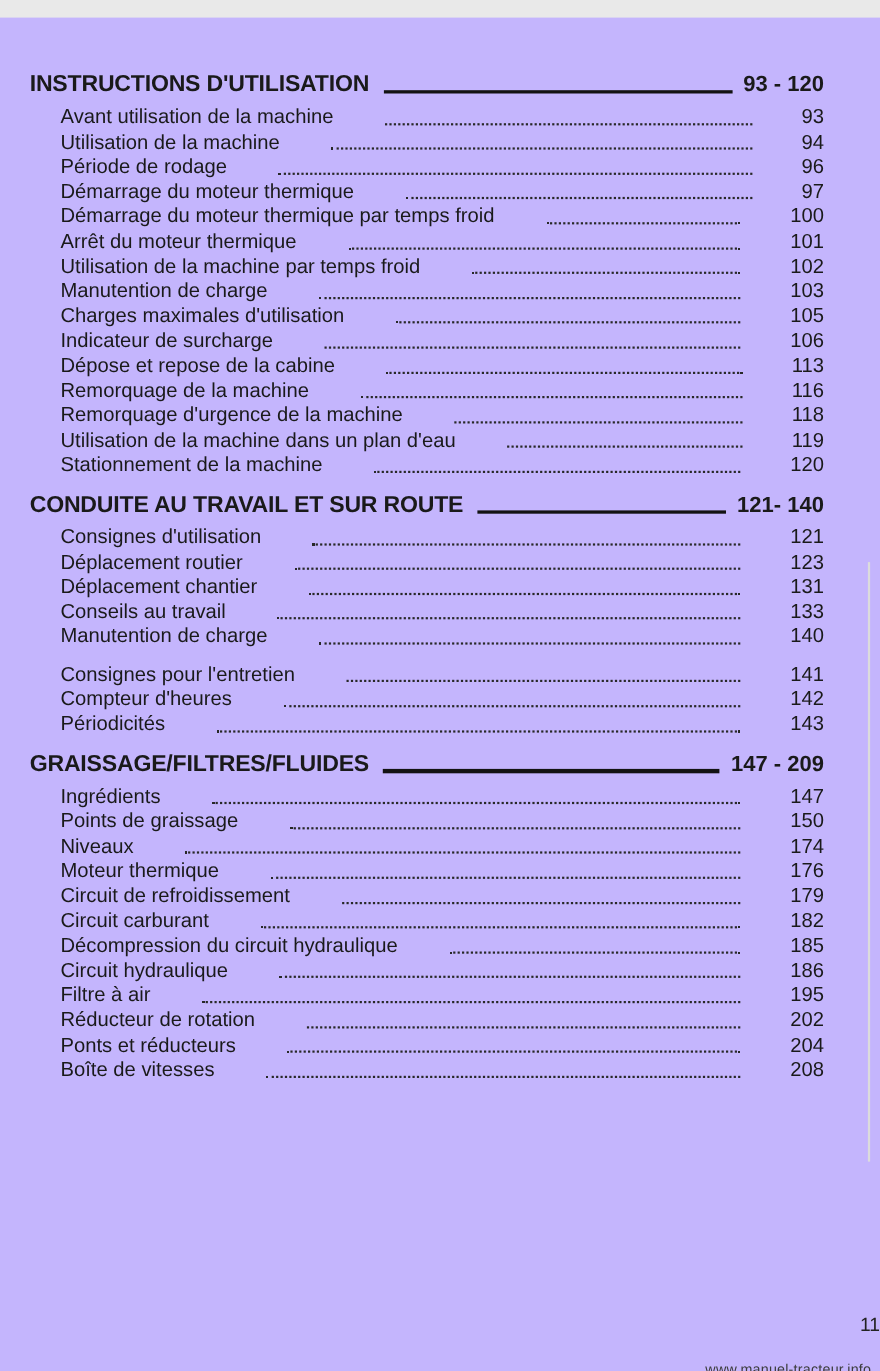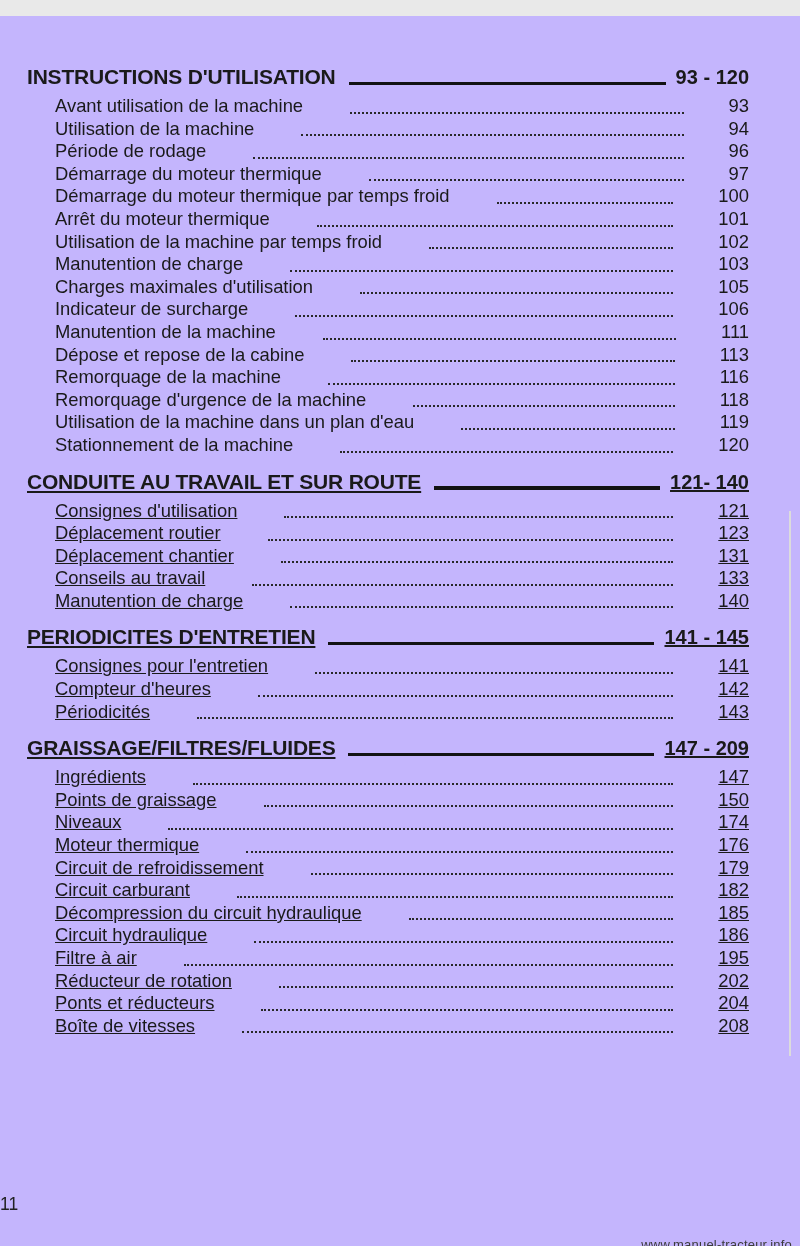--- a/index.html
+++ b/index.html
@@ -18,21 +18,21 @@
     font-family: "Liberation Sans", sans-serif;
     color: #1a1a1a;
     box-sizing: border-box;
   }
   .toc {
     position: absolute;
     top: 48px;
     left: 27px;
     width: 722px;
   }
-  .toc-section + .toc-section { margin-top: 12px; text-decoration: underline; }
+  .toc-section + .toc-section { margin-top: 12px; }
   .sec-head {
     display: flex;
     align-items: baseline;
     line-height: 25px;
     margin-bottom: 5px;
   }
   .sec-title {
     font-weight: bold;
     font-size: 21px;
     letter-spacing: -0.2px;
@@ -65,21 +65,21 @@
     align-self: flex-end;
     margin: 0 1px 4px 3px;
     min-width: 20px;
   }
   .item-page { white-space: nowrap; }
   .page-num {
     position: absolute;
     top: 1178px;
     left: 0;
     width: 100%;
-    text-align: left;
+    text-align: right;
     font-size: 17.5px;
     color: #222;
   }
   .watermark {
     position: absolute;
     top: 1221px;
     right: 8px;
     font-size: 13px;
     color: #3c3c3c;
     letter-spacing: 0.2px;
@@ -159,25 +159,20 @@
     <span class="item-page">105</span>
   </div>
 
   <div class="toc-item">
     <span class="item-title">Indicateur de surcharge</span>
     <span class="item-dots"></span>
     <span class="item-page">106</span>
   </div>
 
 
-  <div class="toc-item">
-    <span class="item-title">Manutention de la machine</span>
-    <span class="item-dots"></span>
-    <span class="item-page">111</span>
-  </div>
 
   <div class="toc-item">
     <span class="item-title">Dépose et repose de la cabine</span>
     <span class="item-dots"></span>
     <span class="item-page">113</span>
   </div>
 
   <div class="toc-item">
     <span class="item-title">Remorquage de la machine</span>
     <span class="item-dots"></span>
@@ -237,25 +232,20 @@
 
   <div class="toc-item">
     <span class="item-title">Manutention de charge</span>
     <span class="item-dots"></span>
     <span class="item-page">140</span>
   </div>
 </div>
   </section>
 
   <section class="toc-section">
-    <div class="sec-head">
-      <span class="sec-title">PERIODICITES D'ENTRETIEN</span>
-      <span class="sec-rule"></span>
-      <span class="sec-range">141 - 145</span>
-    </div>
     <div class="sec-items">
   <div class="toc-item">
     <span class="item-title">Consignes pour l'entretien</span>
     <span class="item-dots"></span>
     <span class="item-page">141</span>
   </div>
 
   <div class="toc-item">
     <span class="item-title">Compteur d'heures</span>
     <span class="item-dots"></span>

